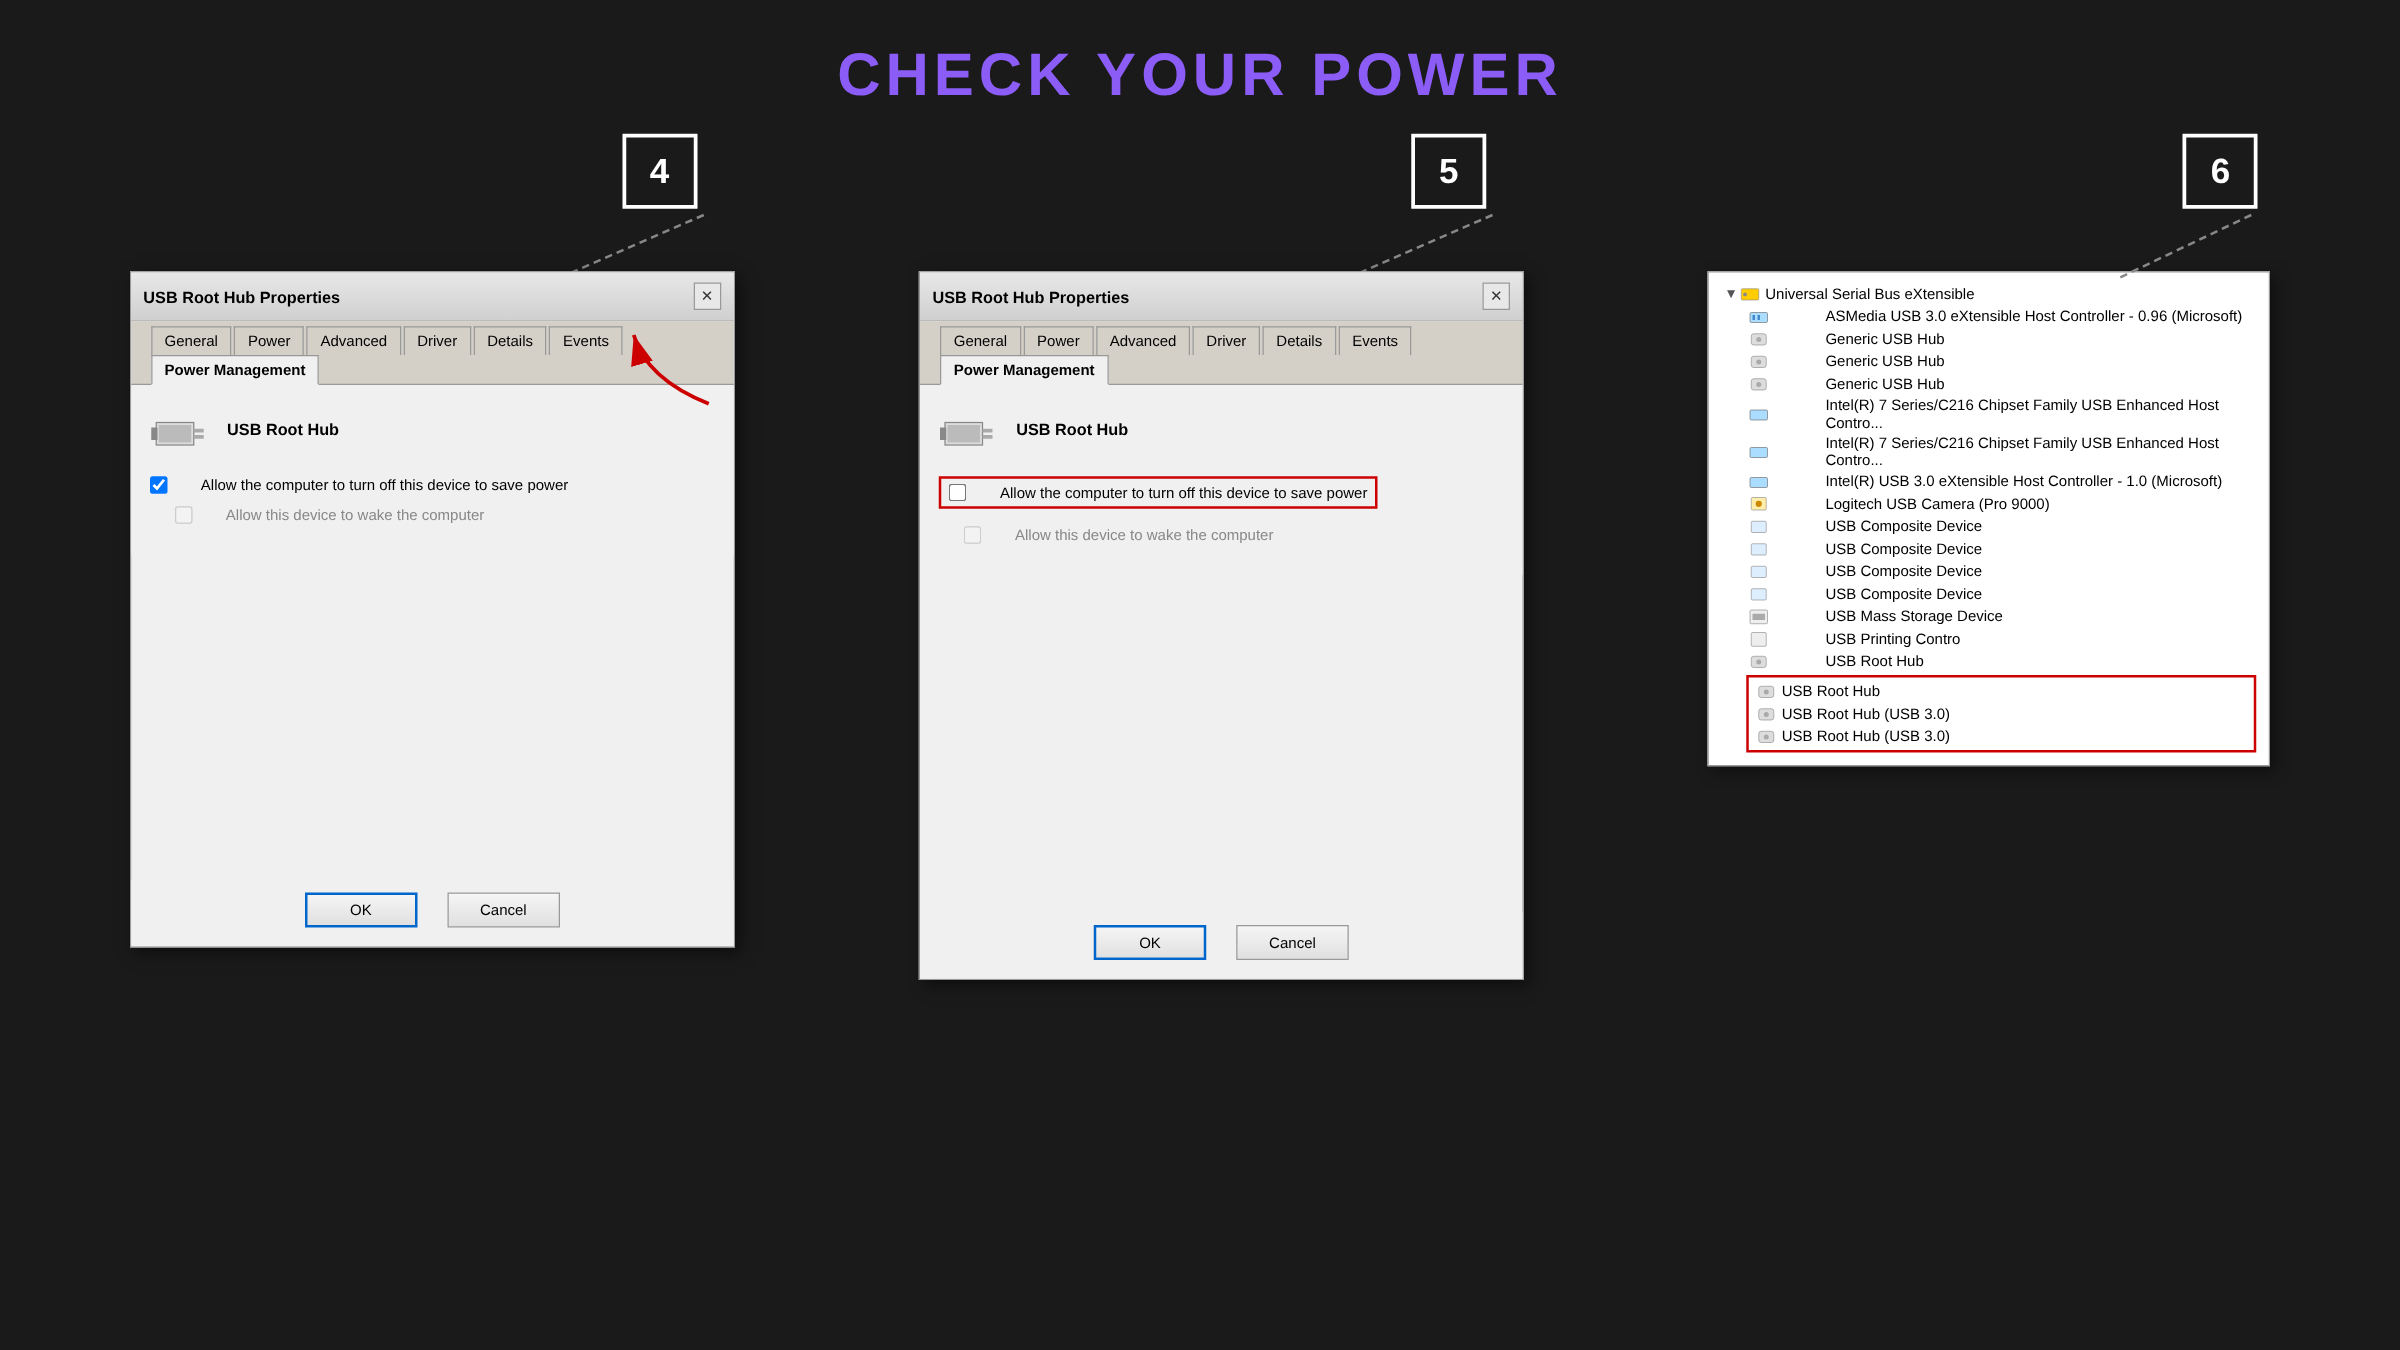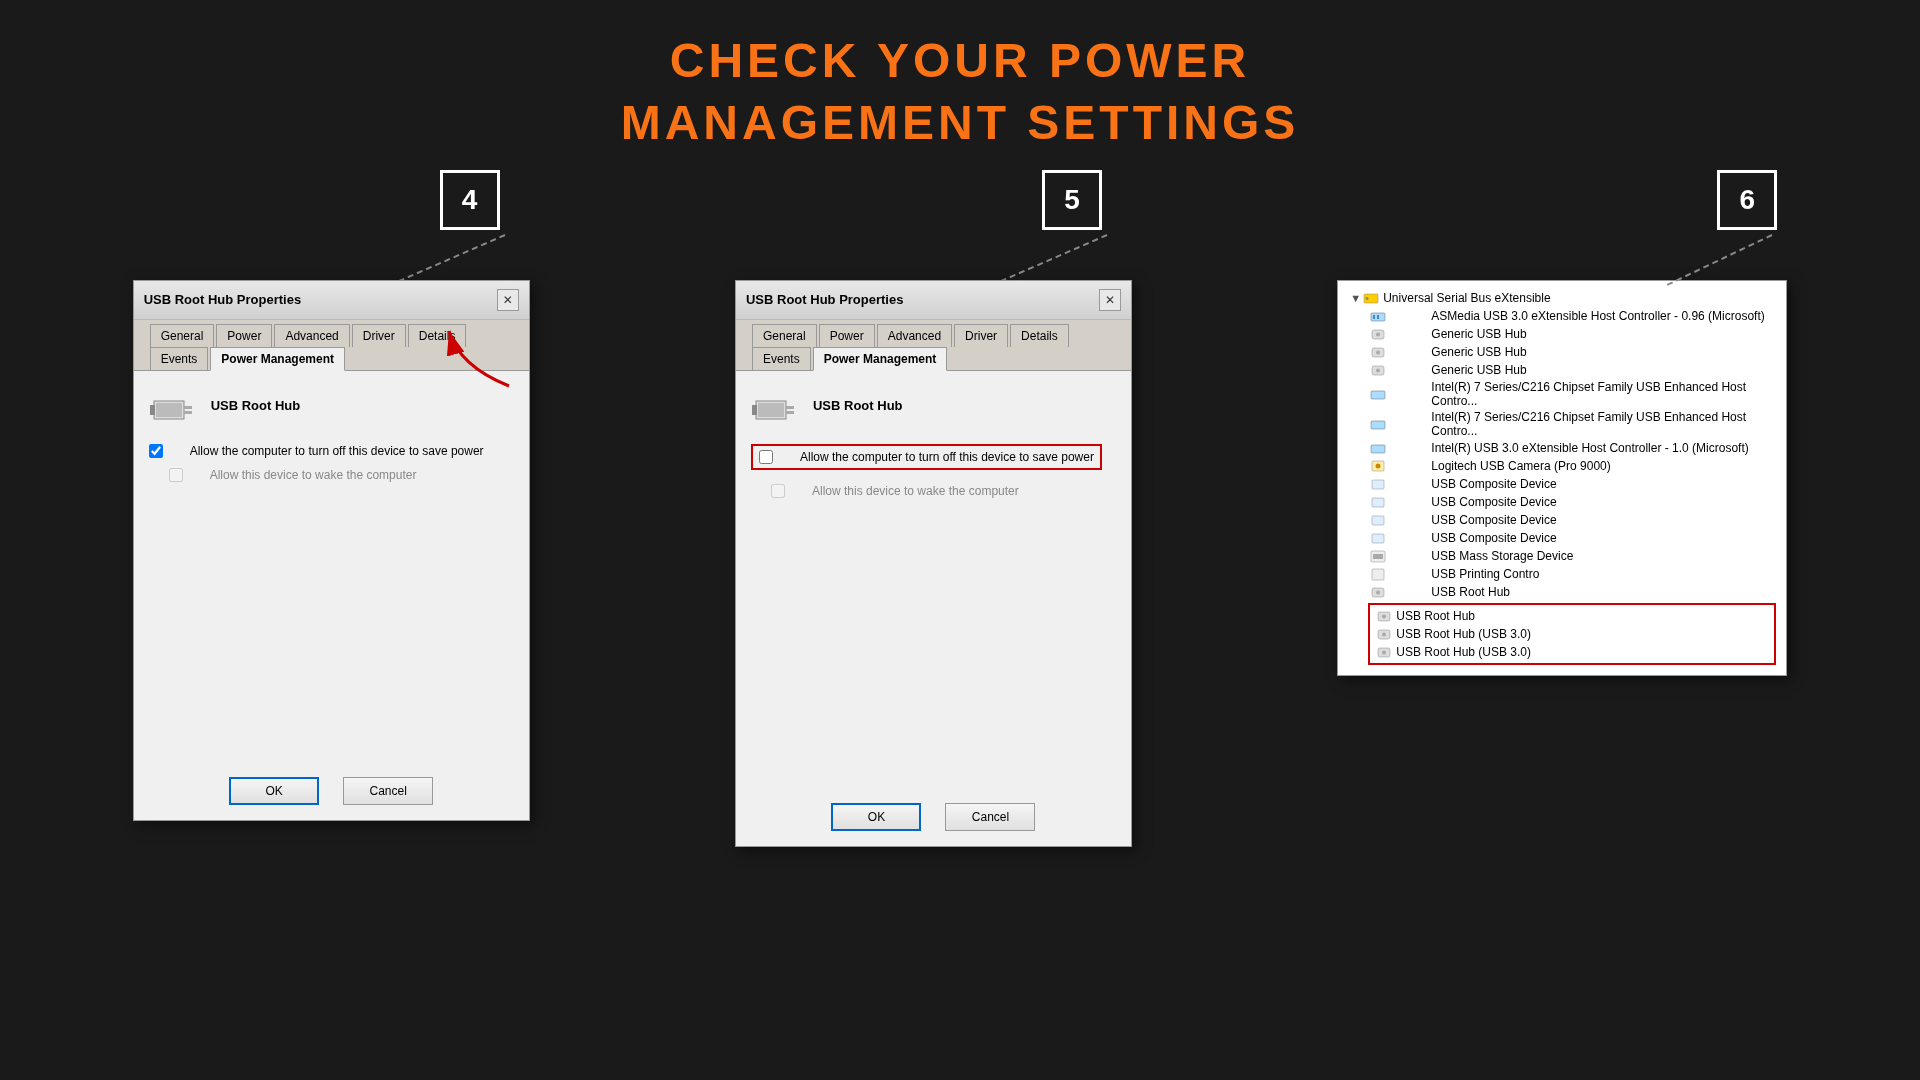--- a/index.html
+++ b/index.html
@@ -8,33 +8,33 @@
       height: 1080px;
       background: #1a1a1a;
       font-family: 'Segoe UI', Arial, sans-serif;
       overflow: hidden;
       position: relative;
     }
 
     
     .page-title {
       text-align: center;
-      color: #f97316;
+      color: #8b5cf6;
       font-size: 48px;
       font-weight: 700;
       letter-spacing: 4px;
       text-transform: uppercase;
       padding-top: 30px;
       line-height: 1.3;
       font-family: 'Arial Black', Arial, sans-serif;
     }
 
     
     .dialog {
-      width: 397px;
+      width: 484px;
       background: #f0f0f0;
       border: 1px solid #999;
       box-shadow: 4px 4px 12px rgba(0,0,0,0.5);
       position: relative;
     }
 
     .dialog-titlebar {
       background: linear-gradient(to bottom, #e8e8e8, #d0d0d0);
       padding: 8px 10px;
       display: flex;
@@ -236,21 +236,20 @@
       position: relative;
       display: flex;
       flex-direction: column;
     }
   </style>
 </head>
 <body>
 
 <div class="page-title">
   <div>CHECK YOUR POWER</div>
-  <div>MANAGEMENT SETTINGS</div>
 </div>
 
 <div class="content-area">
 
   <div class="step-block">
 
     <div style="display:flex; justify-content:flex-end; margin-bottom:0; padding-right:30px; position:relative;">
       <div class="step-num-box" style="position:relative; z-index:20;">
         <span>4</span>
       </div>

